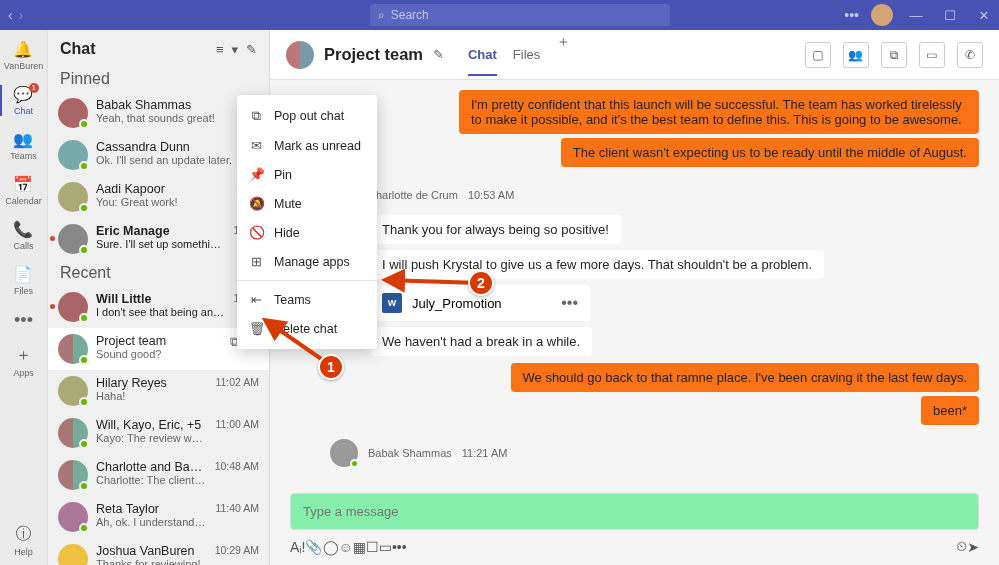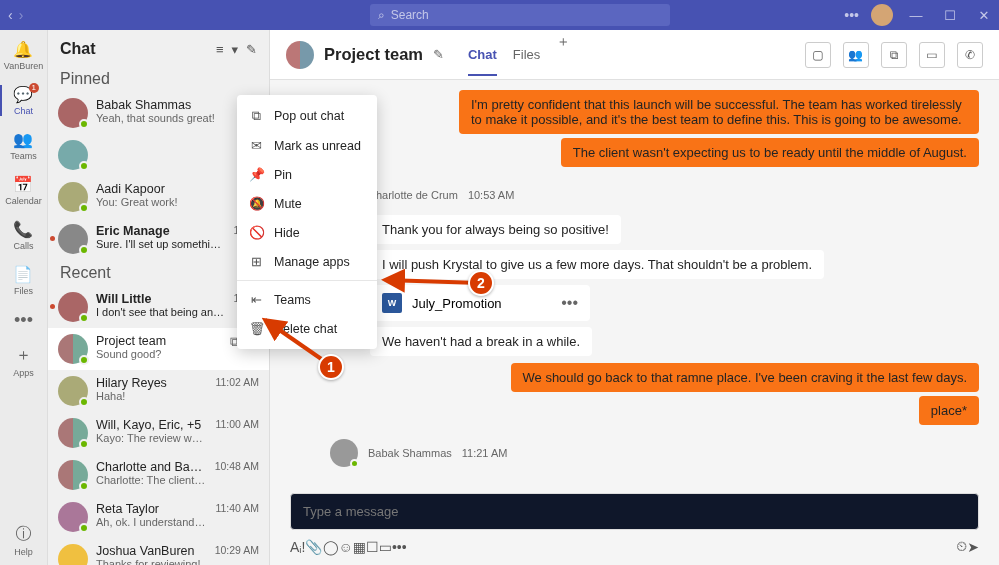--- a/index.html
+++ b/index.html
@@ -69,21 +69,21 @@
 .msg-meta { font-size: 11px; color: #666; margin-bottom: 3px; display: flex; gap: 10px; align-items: center; }
 .msg-meta .mav { width: 28px; height: 28px; border-radius: 50%; background: #999; margin-left: -40px; position: relative; }
 .msg-meta .mav .pres { position: absolute; right: -1px; bottom: -1px; width: 9px; height: 9px; border-radius: 50%; background: #6bb700; border: 2px solid #f5f5f5; }
 .msg-in .bub { background: #fff; border-radius: 4px; padding: 7px 12px; font-size: 13px; color: #242424; max-width: 520px; margin: 3px 0; display: inline-block; }
 .file-card { background: #fff; border-radius: 4px; padding: 8px 12px; display: flex; align-items: center; gap: 10px; width: 220px; margin: 3px 0; }
 .file-ico { width: 20px; height: 20px; background: #2b579a; color: #fff; font-size: 9px; font-weight: 700; display: flex; align-items: center; justify-content: center; border-radius: 2px; }
 .file-name { font-size: 13px; flex: 1; }
 .file-more { color: #666; }
 
 .compose { padding: 0 20px 10px; }
-.compose-box { background: #0f172a; border: 1px solid #ddd; border-radius: 4px; padding: 10px 12px; color: #767676; font-size: 13px; }
+.compose-box { background: #86efac; border: 1px solid #ddd; border-radius: 4px; padding: 10px 12px; color: #767676; font-size: 13px; }
 .compose-row { display: flex; align-items: center; gap: 0; margin-top: 8px; color: #555; font-size: 14px; }
 .compose-row .spacer { flex: 1; }
 
 
 .ctx { position: absolute; left: 237px; top: 95px; width: 140px; background: #fff; border-radius: 4px; box-shadow: 0 4px 16px rgba(0,0,0,.2); padding: 6px 0; z-index: 100; }
 .ctx-item { display: flex; align-items: center; gap: 10px; padding: 7px 12px; font-size: 12.5px; color: #242424; cursor: pointer; }
 .ctx-ico { width: 15px; text-align: center; color: #555; font-size: 13px; }
 .ctx-sep { height: 1px; background: #e6e6e6; margin: 4px 0; }
 
 
@@ -168,20 +168,24 @@
             <div class="pres"></div>
           </div>
           <div class="cl-body">
             <div class="cl-name">Babak Shammas</div>
             <div class="cl-prev">Yeah, that sounds great!</div>
           </div>
         </div>
         <div class="cl-item">
           <div class="cl-av c1">
             <div class="pres"></div>
+          </div>
+          <div class="cl-body">
+            <div class="cl-name">Cassandra Dunn</div>
+            <div class="cl-prev">Ok. I'll send an update later.</div>
           </div>
         </div>
         <div class="cl-item">
           <div class="cl-av c2">
             <div class="pres"></div>
           </div>
           <div class="cl-body">
             <div class="cl-name">Aadi Kapoor</div>
             <div class="cl-prev">You: Great work!</div>
           </div>
@@ -319,21 +323,21 @@
           <div class="file-name">July_Promotion</div>
           <div class="file-more">•••</div>
         </div>
         <div class="bub">We haven't had a break in a while.</div>
       </div>
 
       <div class="msg-out">
           <div class="bub">We should go back to that ramne place. I've been craving it the last few days.</div>
         </div>
       <div class="msg-out">
-          <div class="bub">place*</div>
+          <div class="bub">been*</div>
         </div>
 
       <div class="msg-grp msg-in">
         <div class="msg-meta">
           <div class="mav c0">
               <div class="pres"></div>
             </div>
           <span>Babak Shammas</span>
           <span>11:21 AM</span>
         </div>

